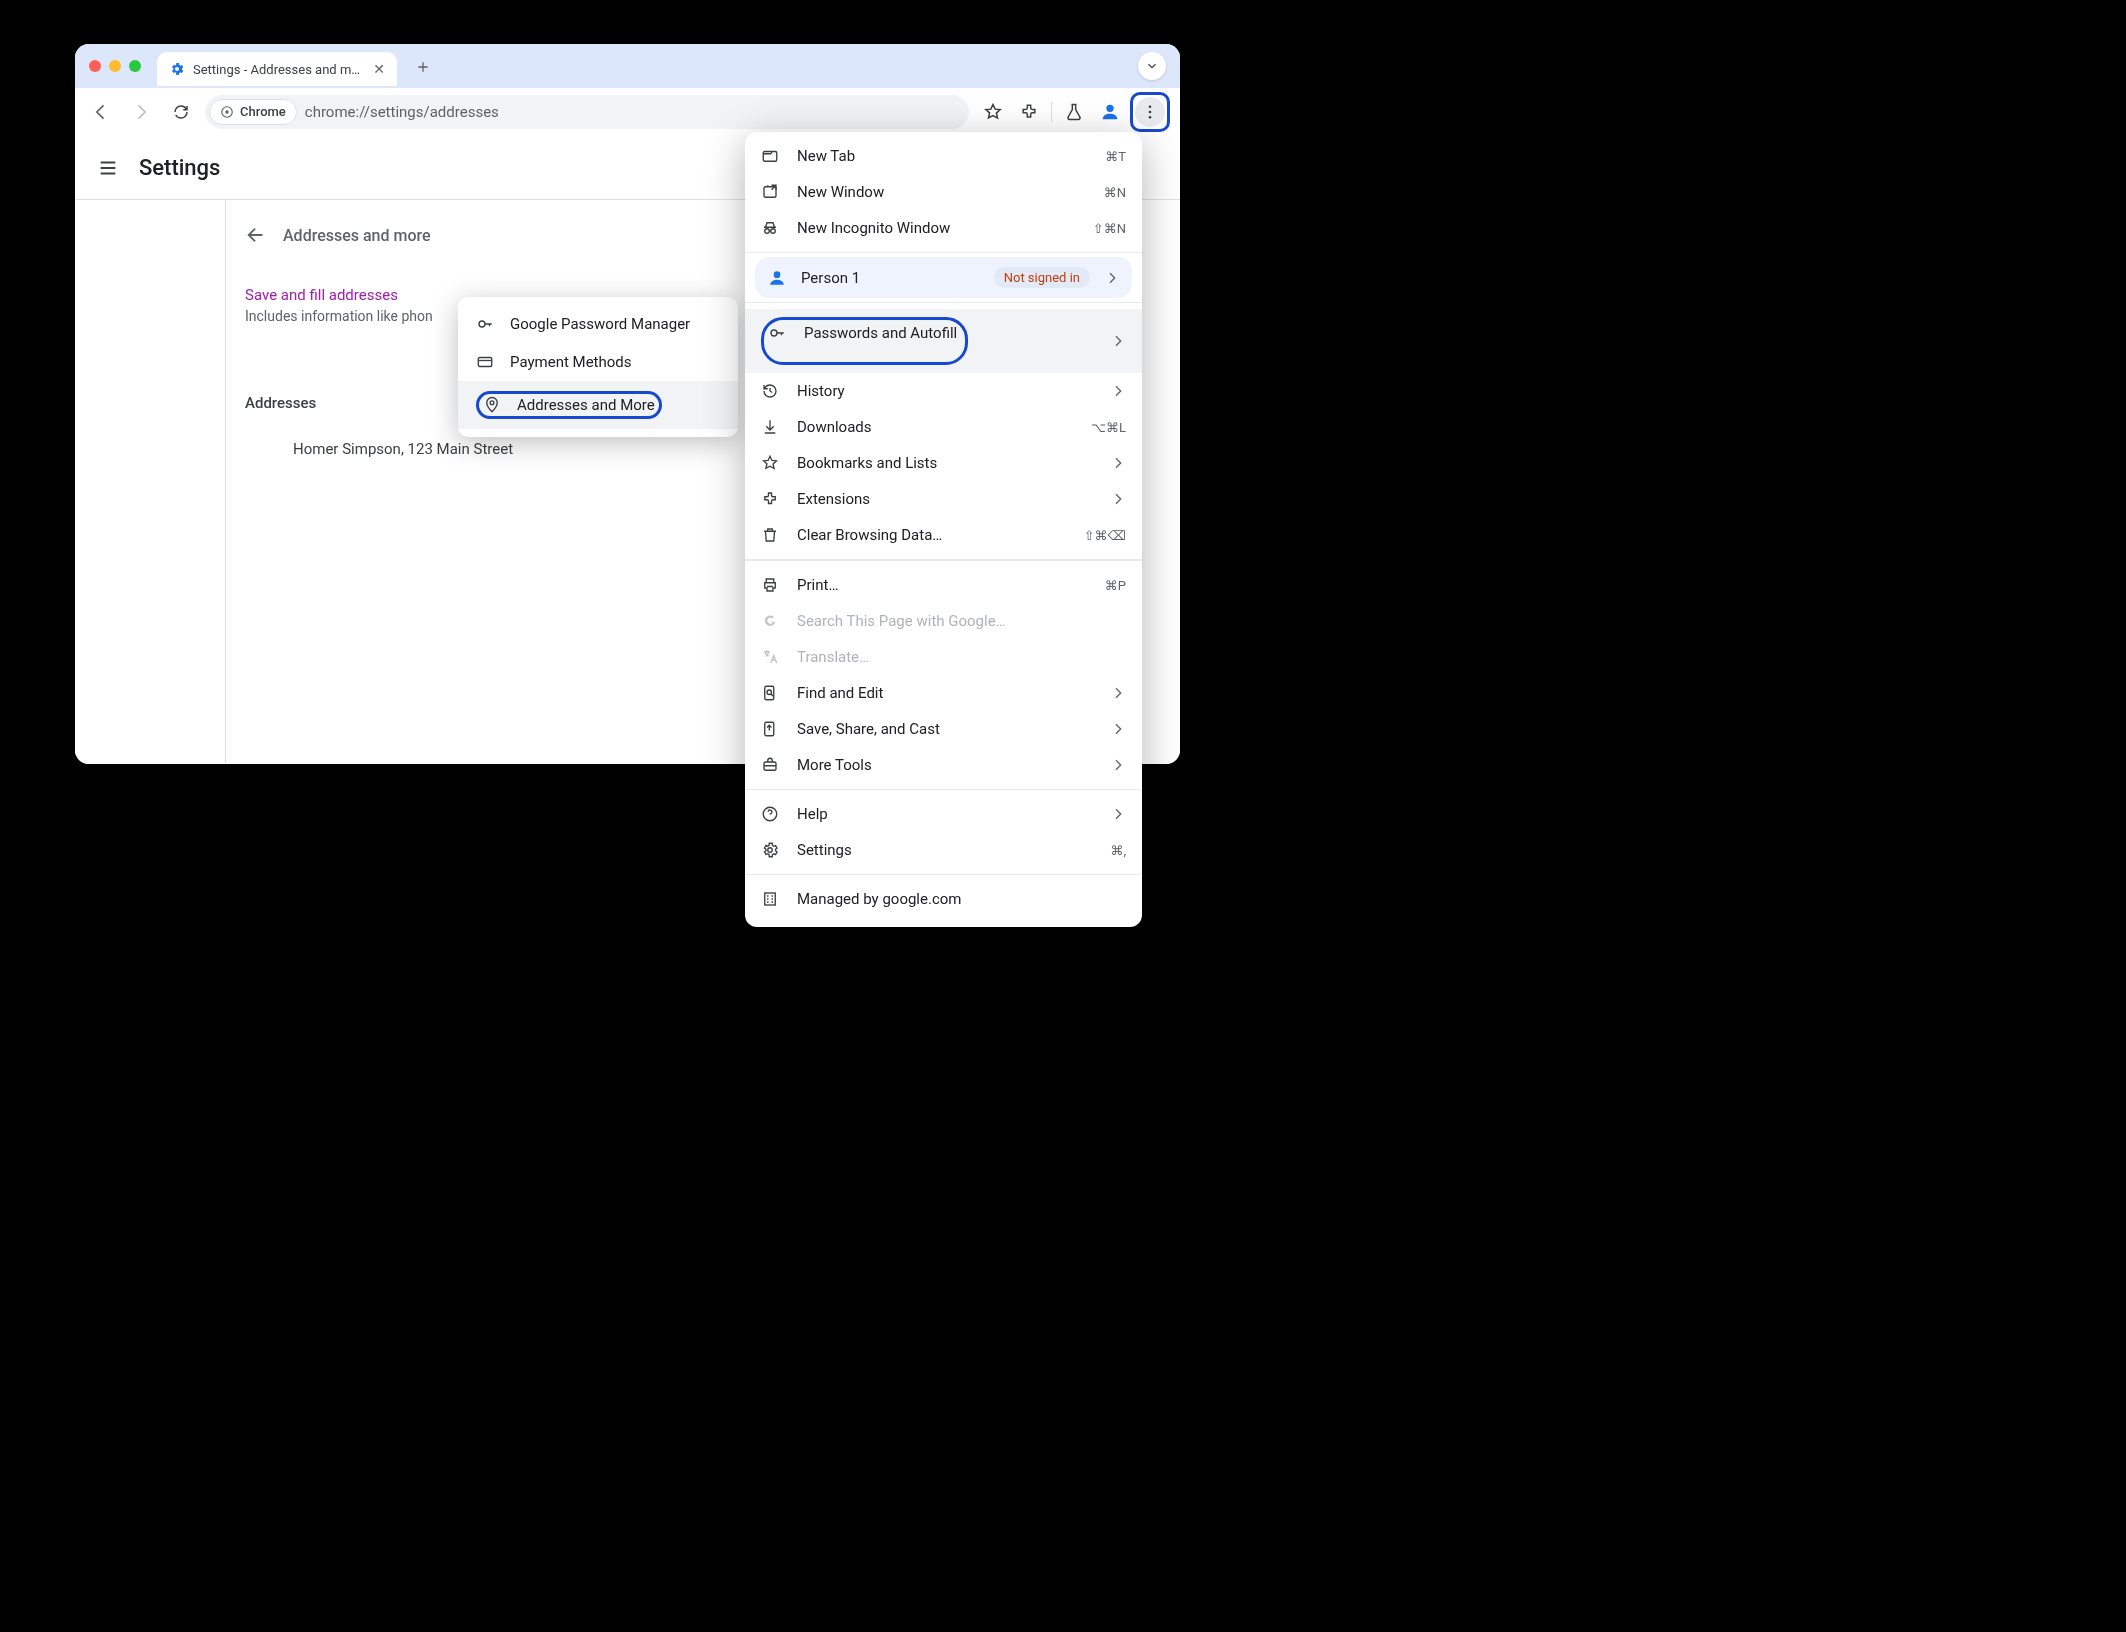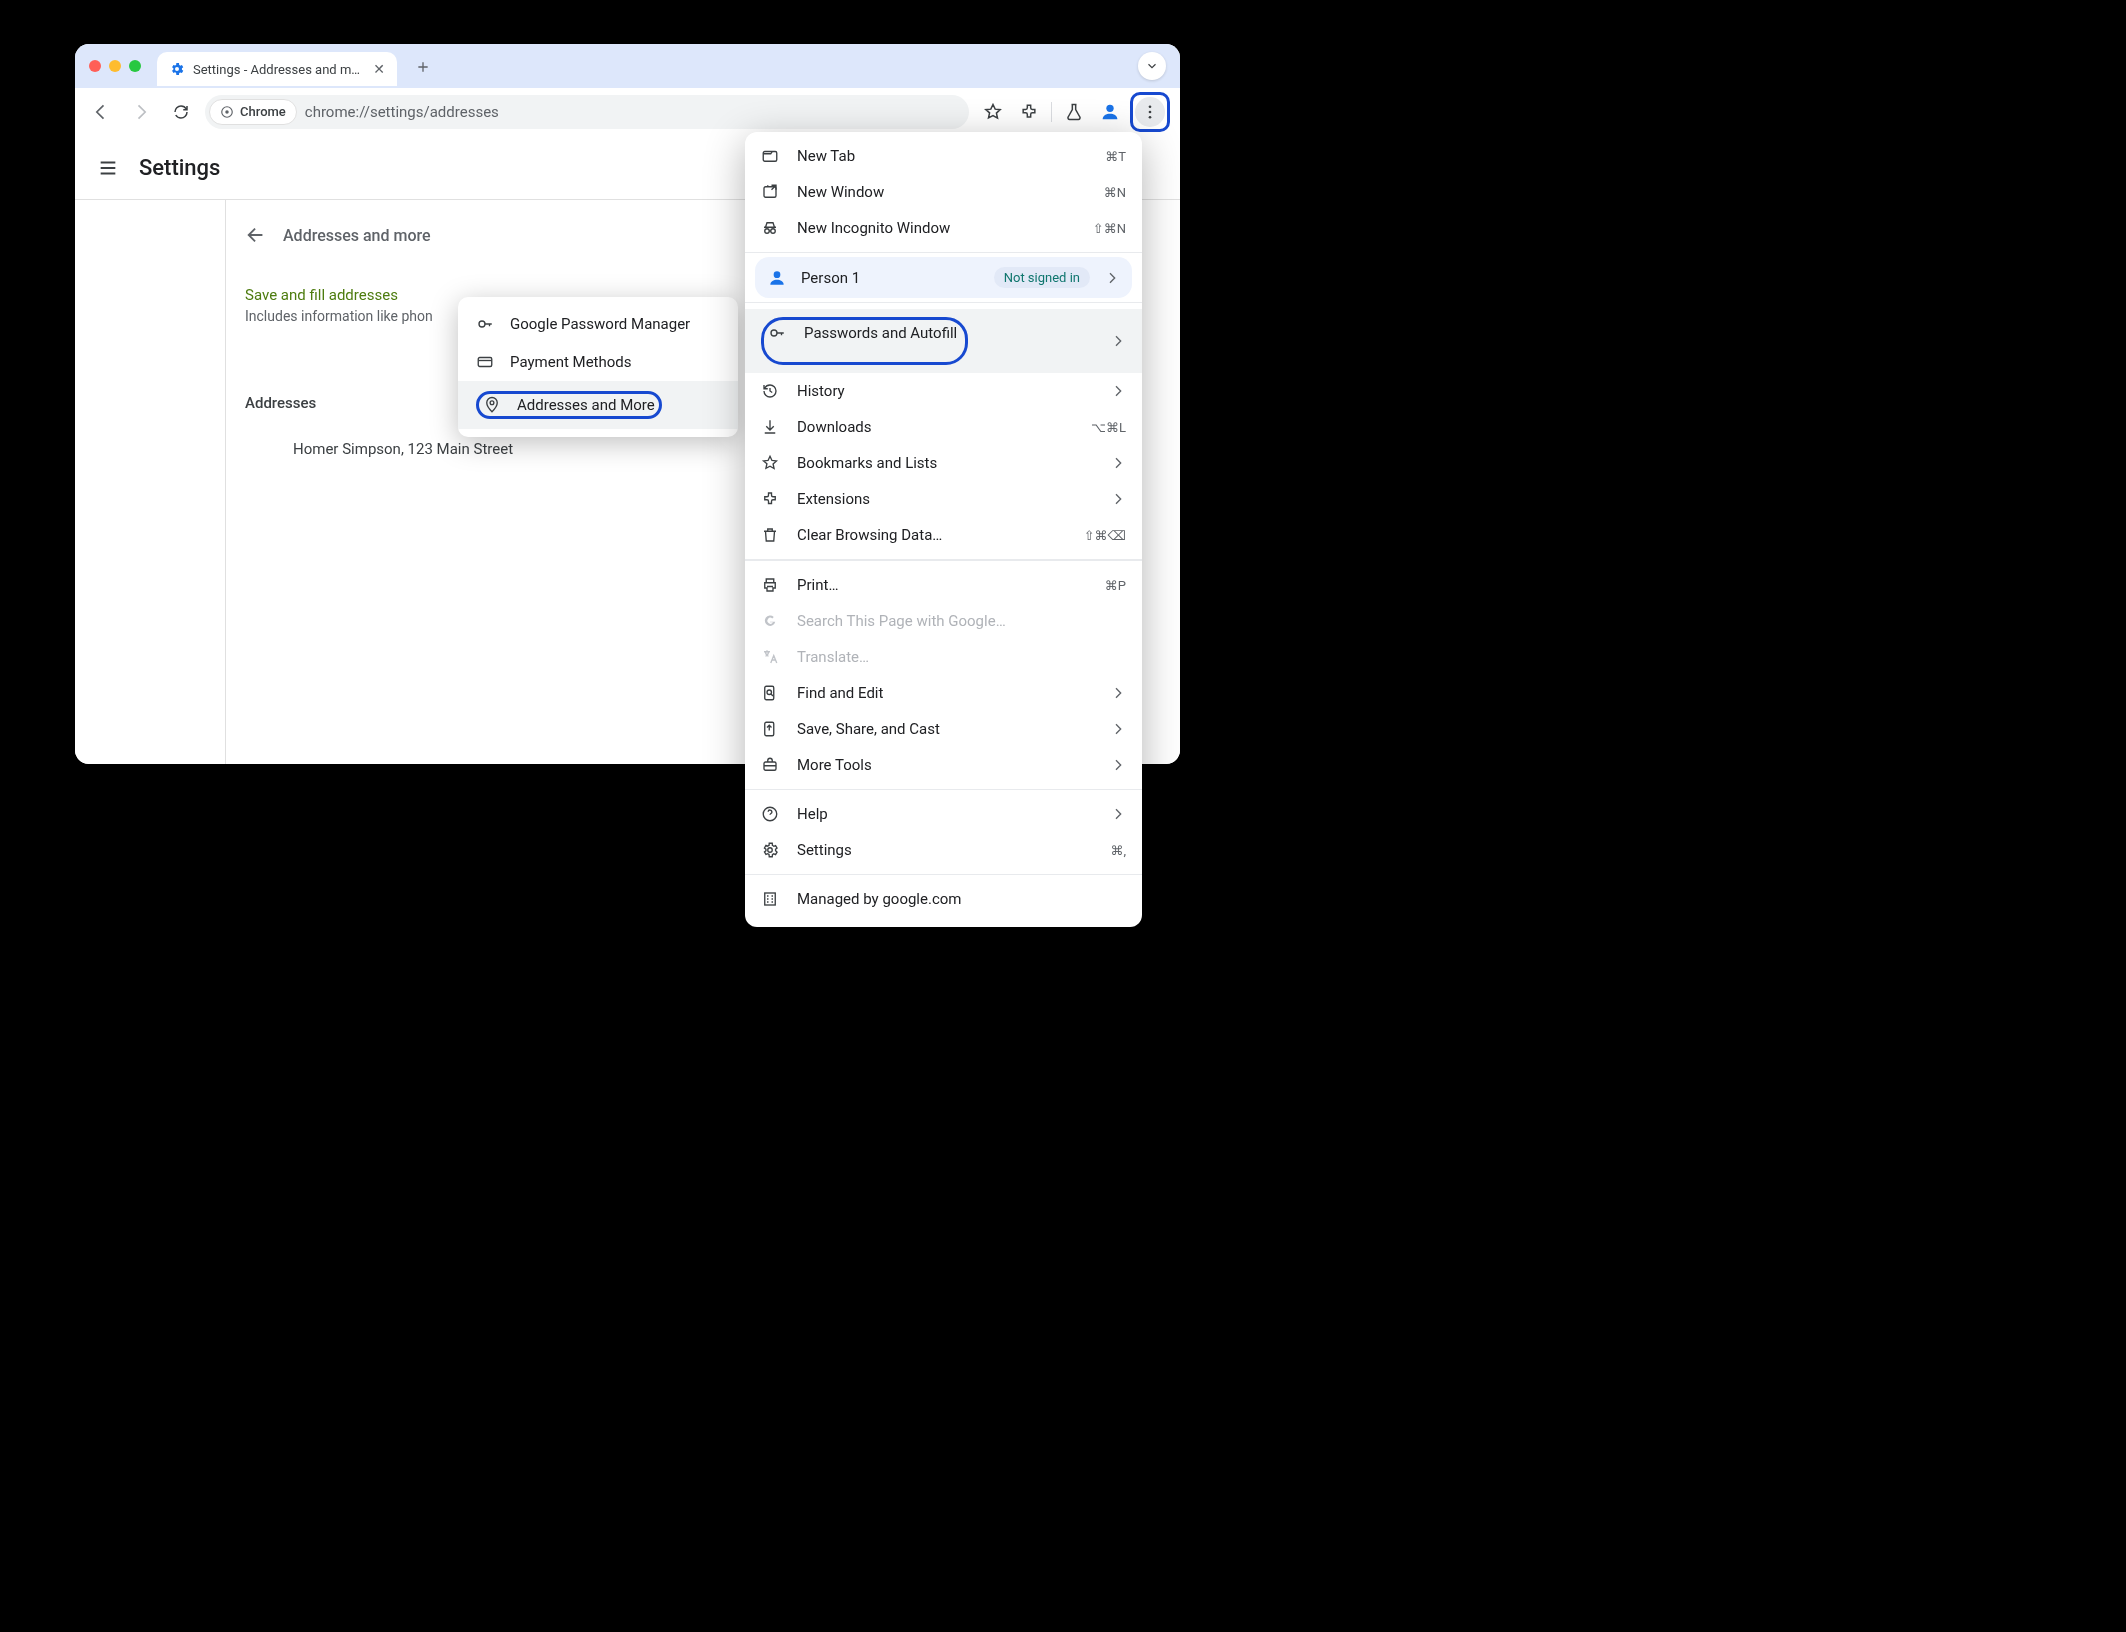--- a/index.html
+++ b/index.html
@@ -70,21 +70,21 @@
   .app-title { font-size:22px; font-weight:500; color:#202124;}
   .page-body {
     position:absolute; left:0; right:0; top:156px; bottom:0;
     background:#fff; padding-left:170px;
   }
   .left-line { position:absolute; left:150px; top:0; bottom:0; width:1px; background:#e0e0e0;}
   .section-header { display:flex; align-items:center; gap:16px; padding:24px 0 20px 0; }
   .section-header .back { color:#5f6368; }
   .section-title { font-size:16px; color:#5f6368; font-weight:500;}
   .setting-block { padding:20px 0; }
-  .setting-label { font-size:15px; color:#4d7c0f; }
+  .setting-label { font-size:15px; color:#a21caf; }
   .setting-sub { font-size:14px; color:#5f6368; margin-top:4px;}
   .addr-heading { font-size:15px; color:#3c4043; margin-top:50px; font-weight:500;}
   .addr-entry { font-size:15px; color:#3c4043; margin-top:28px; margin-left:48px;}
   
   .submenu {
     position:absolute; left:458px; top:297px; width:280px; background:#fff;
     border-radius:10px; box-shadow: 0 6px 28px rgba(0,0,0,0.25);
     padding:8px 0; z-index:10;
   }
   .submenu-item {
@@ -112,21 +112,21 @@
   .mitem .chev { color:#5f6368; }
   .mitem.hover { background:#f1f3f4; }
   .mitem.disabled .label { color:#b0b3b8; }
   .mitem.disabled .ic { color:#b0b3b8; }
   .profile-row {
     margin:4px 10px; padding:10px 12px; background:#eef3fd; border-radius:14px;
     display:flex; align-items:center; gap:14px;
   }
   .profile-row .pic { color:#1a73e8; }
   .badge {
-    background:#e2e9f7; border-radius:12px; padding:3px 10px; font-size:13px; color:#0f766e;
+    background:#e2e9f7; border-radius:12px; padding:3px 10px; font-size:13px; color:#c2410c;
   }
   .zoom-row { display:flex; align-items:center; padding:8px 16px; gap:14px; }
   .zoom-row .ic { width:18px; height:18px; color:#3c4043;}
   .zoom-row .label { flex:1; }
   .zbtn { width:30px; height:30px; border-radius:50%; background:#f1f3f4; display:flex; align-items:center; justify-content:center; color:#3c4043;}
   .zval { font-weight:500; padding:0 4px;}
   .zfull { width:34px; height:30px; border-radius:8px; background:#f1f3f4; display:flex; align-items:center; justify-content:center; color:#3c4043;}
   .zline { width:1px; height:24px; background:#e0e0e0; margin:0 6px;}
   .halo-menu {
     border:3px solid #1749d0; border-radius:22px; padding:4px 8px 20px 4px;

